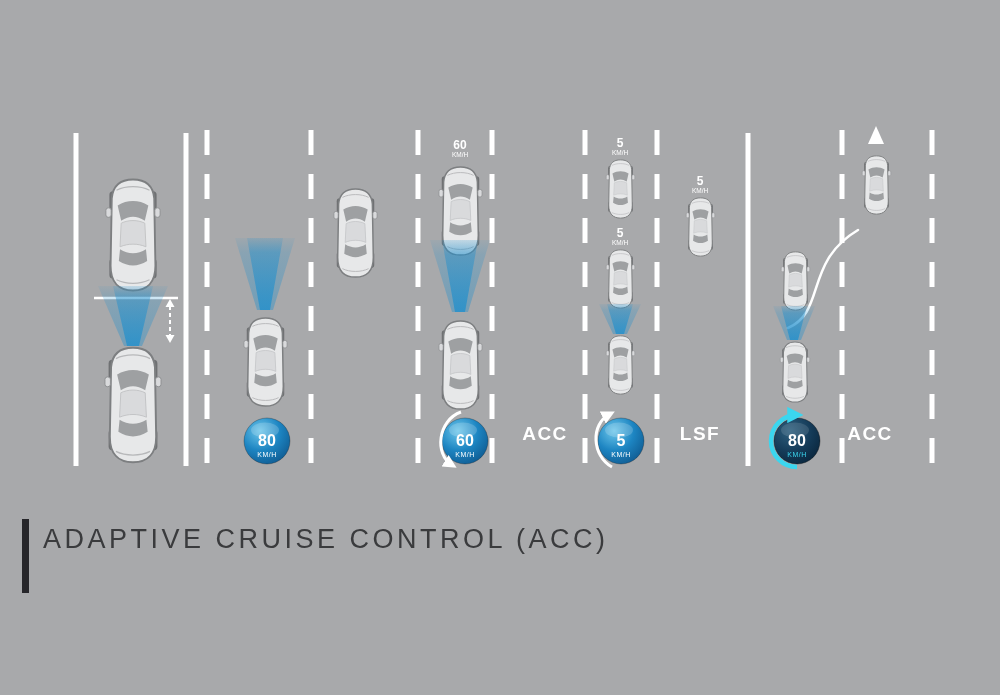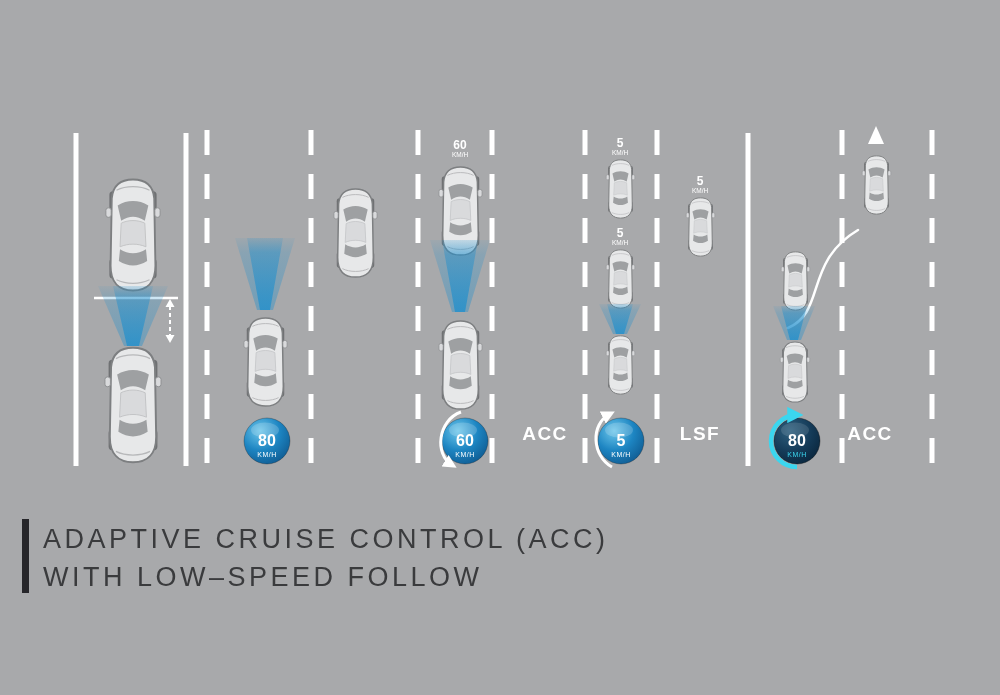--- a/index.html
+++ b/index.html
@@ -174,17 +174,16 @@
         <path d="M 797 467 A 26 26 0 0 1 771 441 A 26 26 0 0 1 797 415" stroke="#3bd6ef" stroke-width="4.5" fill="none" marker-end="url(#arrC)"></path>
       </g>
       <text x="870" y="440" text-anchor="middle" font-size="19" font-weight="bold" letter-spacing="1.5" fill="#ffffff">ACC</text>
     </g>
   </svg>
 
   <div class="title-block">
     <div class="title-bar"></div>
     <div class="title-lines">
       <div>ADAPTIVE CRUISE CONTROL (ACC)</div>
-      <div>WITH LOW–SPEED FOLLOW</div>
     </div>
   </div>
 
 </div>
 
 </body></html>

